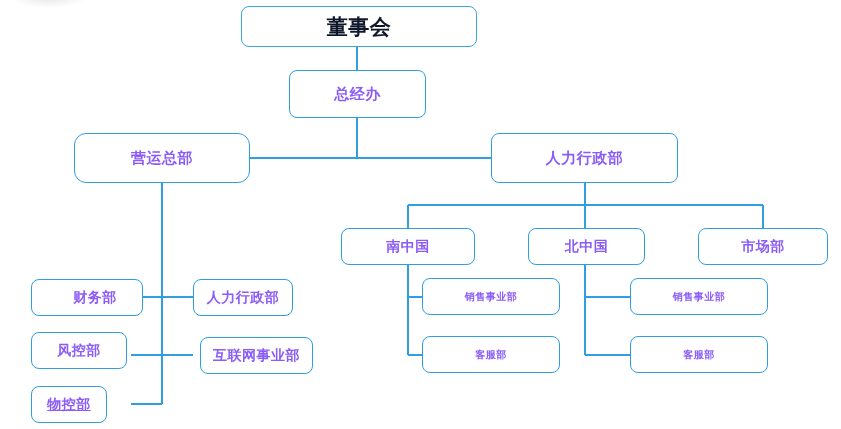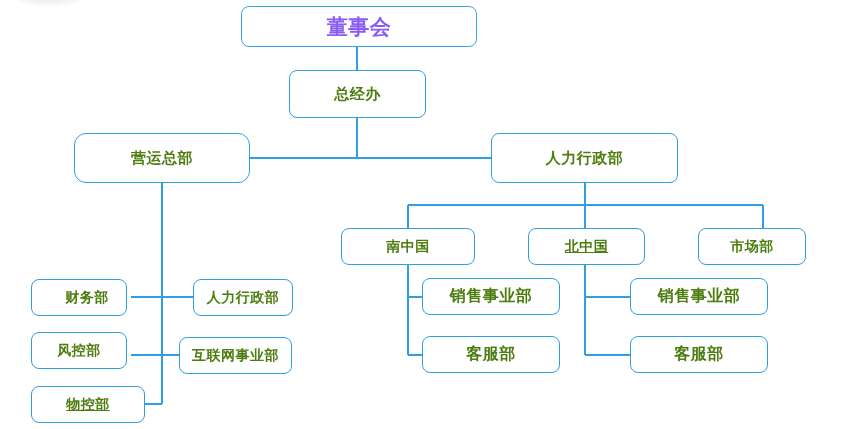--- a/index.html
+++ b/index.html
@@ -27,40 +27,40 @@
   }
   .node {
     position: absolute;
     box-sizing: border-box;
     display: flex;
     align-items: center;
     justify-content: center;
     background: #ffffff;
     border: 1px solid #2f9fe0;
     border-radius: 8px;
-    color: #4d7c0f;
+    color: #8b5cf6;
     font-weight: bold;
     letter-spacing: 0.5px;
     text-align: center;
     white-space: nowrap;
     z-index: 2;
   }
   .node.level-0 {
     font-size: 21px;
     border-color: #3aa5e2;
-    color: #8b5cf6;
+    color: #0f172a;
   }
   .node.level-1 {
     font-size: 15px;
   }
   .node.level-2 {
     font-size: 14px;
   }
   .node.level-3 {
-    font-size: 16px;
+    font-size: 10px;
   }
   .corner-smudge {
     position: absolute;
     left: 6px;
     top: -26px;
     width: 86px;
     height: 34px;
     border-radius: 50%;
     background: radial-gradient(ellipse at 50% 50%, rgba(150,150,150,0.38) 0%, rgba(180,180,180,0.18) 45%, rgba(255,255,255,0) 72%);
     z-index: 1;
@@ -99,42 +99,42 @@
       </div>
       <div class="node level-1" style="left: 289px; top: 70px; width: 137px; height: 48px;">
         <span>总经办</span>
       </div>
       <div class="node level-1" style="left: 74px; top: 133px; width: 176px; height: 50px; border-radius: 12px;">
         <span>营运总部</span>
       </div>
       <div class="node level-1" style="left: 491px; top: 133px; width: 187px; height: 50px;">
         <span>人力行政部</span>
       </div>
-      <div class="node level-2" style="left: 31px; top: 279px; width: 96px; height: 37px; padding-left: 16px;">
+      <div class="node level-2" style="left: 31px; top: 279px; width: 112px; height: 37px; padding-left: 16px;">
         <span>财务部</span>
       </div>
       <div class="node level-2" style="left: 31px; top: 332px; width: 96px; height: 37px;">
         <span>风控部</span>
       </div>
-      <div class="node level-2" style="left: 31px; top: 386px; width: 114px; height: 37px; text-decoration: underline;">
+      <div class="node level-2" style="left: 31px; top: 386px; width: 76px; height: 37px; text-decoration: underline;">
         <span>物控部</span>
       </div>
       <div class="node level-2" style="left: 193px; top: 279px; width: 100px; height: 37px;">
         <span>人力行政部</span>
       </div>
-      <div class="node level-2" style="left: 179px; top: 337px; width: 113px; height: 37px;">
+      <div class="node level-2" style="left: 200px; top: 337px; width: 113px; height: 37px;">
         <span>互联网事业部</span>
       </div>
       <div class="node level-2" style="left: 341px; top: 228px; width: 134px; height: 37px;">
         <span>南中国</span>
       </div>
-      <div class="node level-2" style="left: 528px; top: 228px; width: 117px; height: 37px; text-decoration: underline;">
+      <div class="node level-2" style="left: 528px; top: 228px; width: 117px; height: 37px;">
         <span>北中国</span>
       </div>
-      <div class="node level-2" style="left: 698px; top: 228px; width: 108px; height: 37px;">
+      <div class="node level-2" style="left: 698px; top: 228px; width: 130px; height: 37px;">
         <span>市场部</span>
       </div>
       <div class="node level-3" style="left: 422px; top: 278px; width: 138px; height: 37px;">
         <span>销售事业部</span>
       </div>
       <div class="node level-3" style="left: 422px; top: 336px; width: 138px; height: 37px;">
         <span>客服部</span>
       </div>
       <div class="node level-3" style="left: 630px; top: 278px; width: 138px; height: 37px;">
         <span>销售事业部</span>

